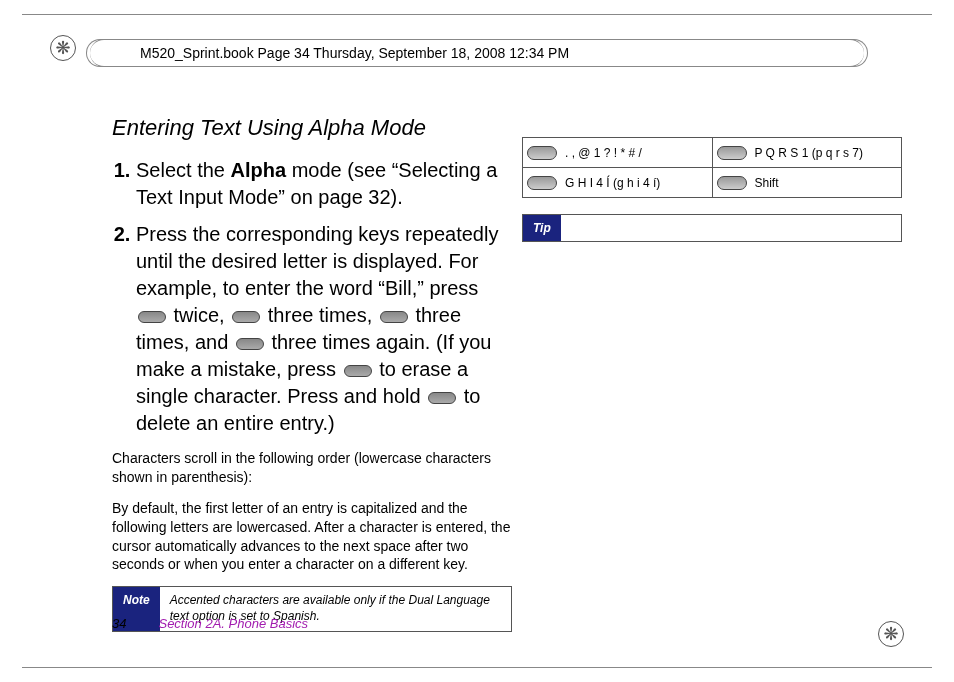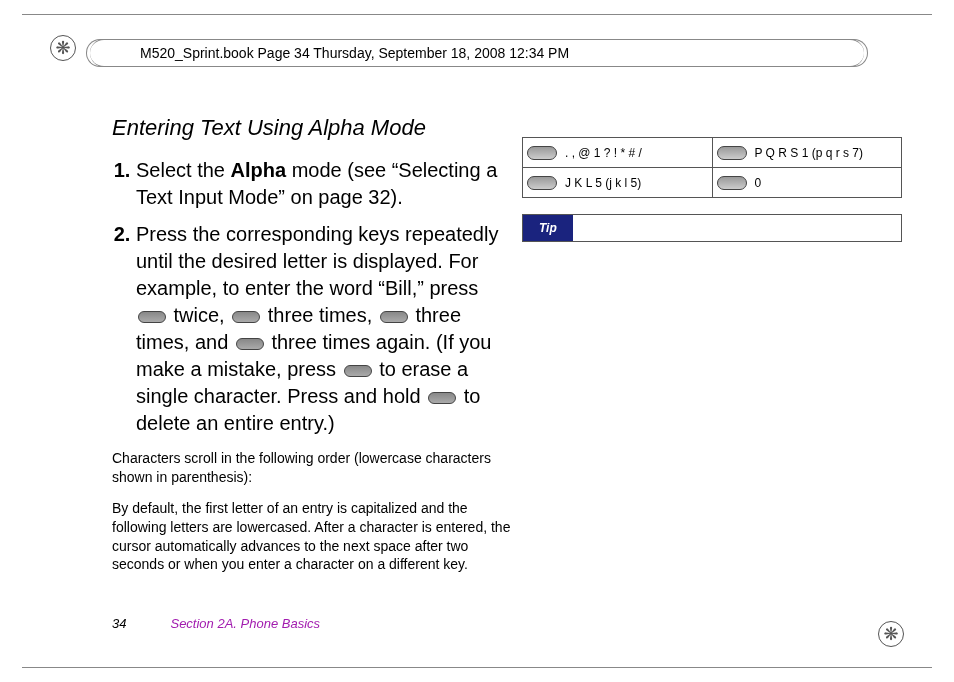--- a/index.html
+++ b/index.html
@@ -119,21 +119,21 @@
     display:flex;
     border: 1px solid #555;
     font-size: 12px;
     margin-top: 10px;
   }
   .callout .tag {
     background:#1a237e;
     color:#fff;
     font-style: italic;
     font-weight: bold;
-    padding: 6px 16px;
+    padding: 6px 10px;
     flex:0 0 auto;
     display:flex; align-items:flex-start;
   }
   .callout .msg {
     padding: 6px 10px;
     font-style: italic;
     line-height: 1.3;
   }
   table.keymap {
     width: 100%;
@@ -154,21 +154,21 @@
     background: linear-gradient(#999,#ccc);
     border:1px solid #444;
     border-radius: 7px;
     flex-shrink:0;
   }
   .footer {
     position:absolute;
     left: 90px;
     bottom: 36px;
     font-size: 13px;
-    display:flex; gap: 44px;
+    display:flex; gap: 32px;
     align-items: baseline;
   }
   .footer .pnum { font-style: italic; }
   .footer .sect { font-style: italic; color:#a21caf; }
 </style>
 </head>
 <body>
 
 <div class="page">
   <div class="decor-tl">❋</div>
@@ -188,20 +188,24 @@
           <span>Select the </span><span class="alpha-bold">Alpha</span><span> mode (see “Selecting a Text Input Mode” on page 32).</span>
         </li>
         <li>
           <span>Press the corresponding keys repeatedly until the desired letter is displayed. For example, to enter the word “Bill,” press </span><span class="keyicon"></span><span> twice, </span><span class="keyicon"></span><span> three times, </span><span class="keyicon"></span><span> three times, and </span><span class="keyicon"></span><span> three times again. (If you make a mistake, press </span><span class="keyicon"></span><span> to erase a single character. Press and hold </span><span class="keyicon"></span><span> to delete an entire entry.)</span>
         </li>
       </ol>
 
       <p class="body">Characters scroll in the following order (lowercase characters shown in parenthesis):</p>
       <p class="body">By default, the first letter of an entry is capitalized and the following letters are lowercased. After a character is entered, the cursor automatically advances to the next space after two seconds or when you enter a character on a different key.</p>
 
+      <div class="callout">
+        <div class="tag">Note</div>
+        <div class="msg">Accented characters are available only if the Dual Language text option is set to Spanish.</div>
+      </div>
     </div>
 
     <div class="col-right">
       <table class="keymap">
         <tbody>
             <tr>
           <td>
                 <div class="kcell">
                   <span class="kbtn"></span>
                   <span>. , @ 1 ? ! * # /</span>
@@ -211,27 +215,27 @@
                 <div class="kcell">
                   <span class="kbtn"></span>
                   <span>P Q R S 1 (p q r s 7)</span>
                 </div>
               </td>
         </tr>
         <tr>
           <td>
                 <div class="kcell">
                   <span class="kbtn"></span>
-                  <span>J K L 5 (j k l 5)</span>
-                </div>
-              </td>
-          <td>
-                <div class="kcell">
-                  <span class="kbtn"></span>
-                  <span>0</span>
+                  <span>G H I 4 Í (g h i 4 í)</span>
+                </div>
+              </td>
+          <td>
+                <div class="kcell">
+                  <span class="kbtn"></span>
+                  <span>Shift</span>
                 </div>
               </td>
         </tr>
       </tbody>
         </table>
 
       <div class="callout" style="margin-top:16px;">
         <div class="tag">Tip</div>
       </div>
     </div>

